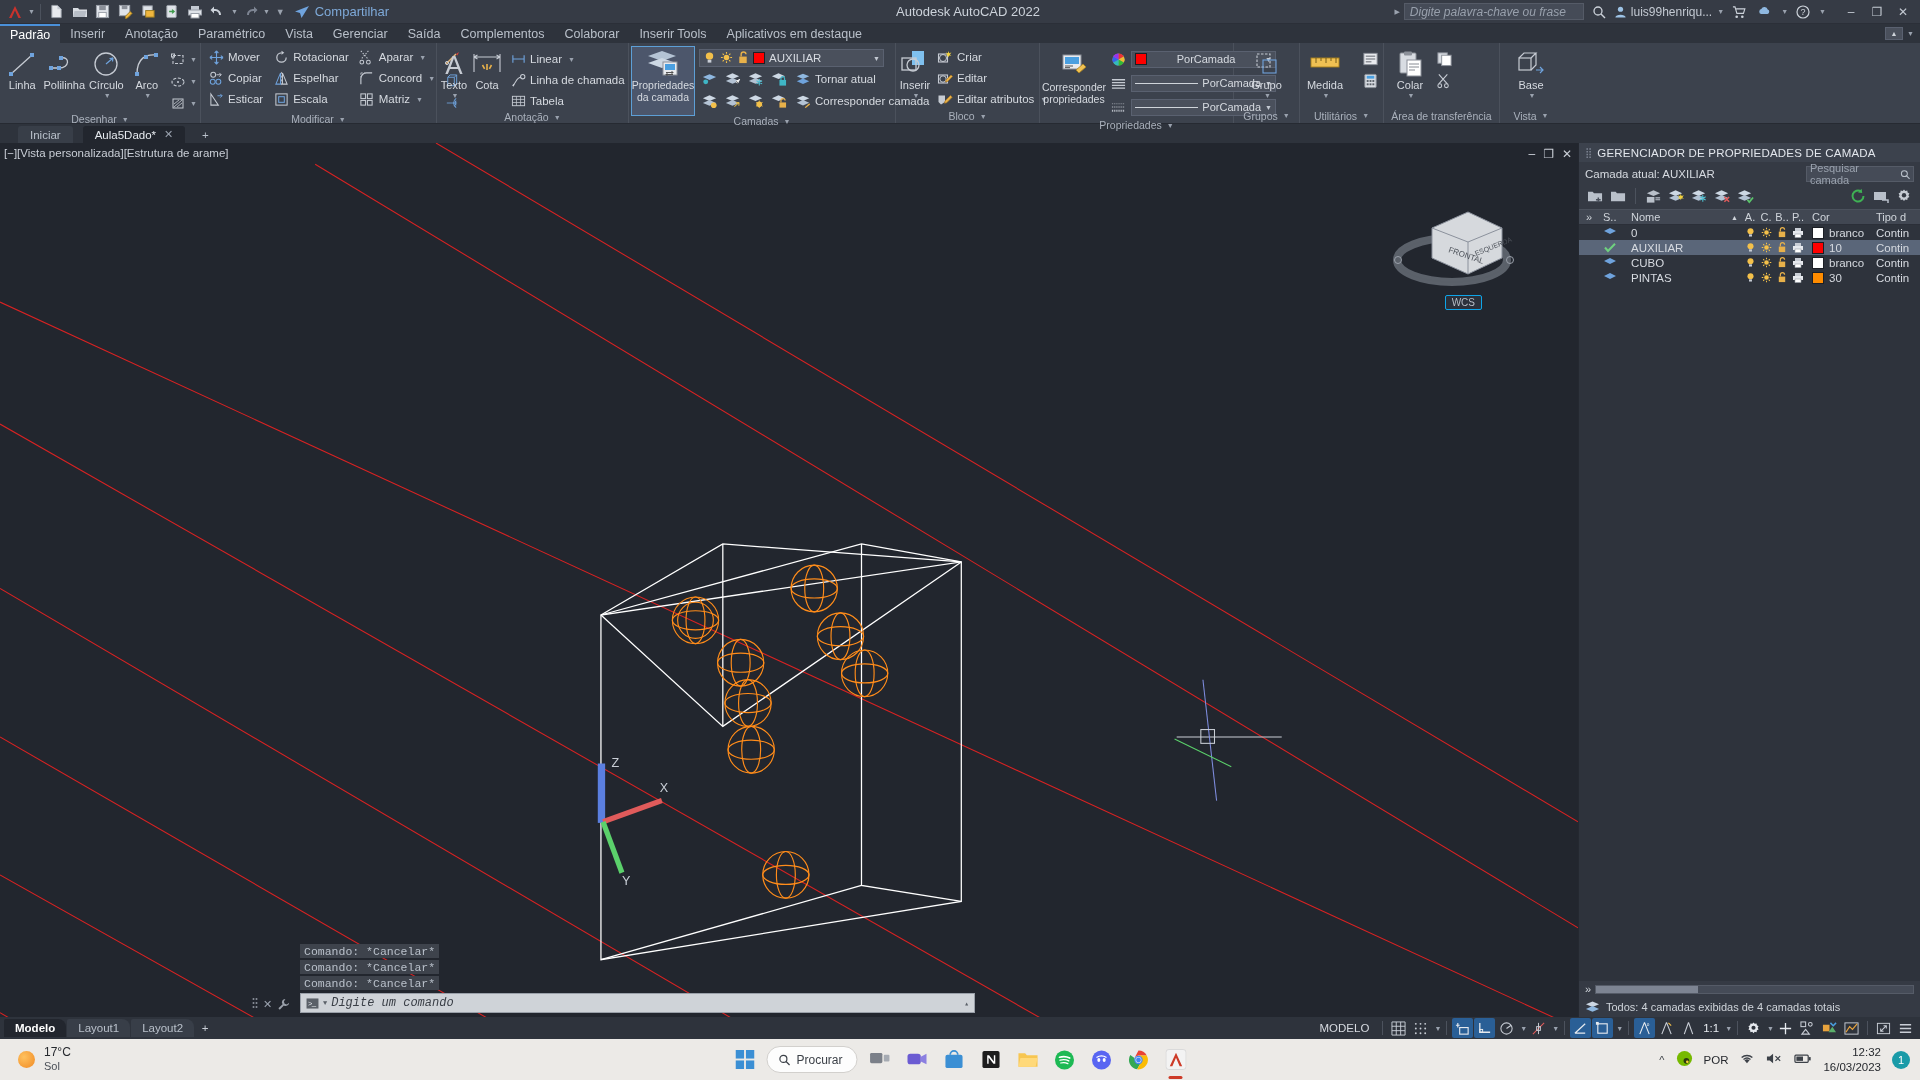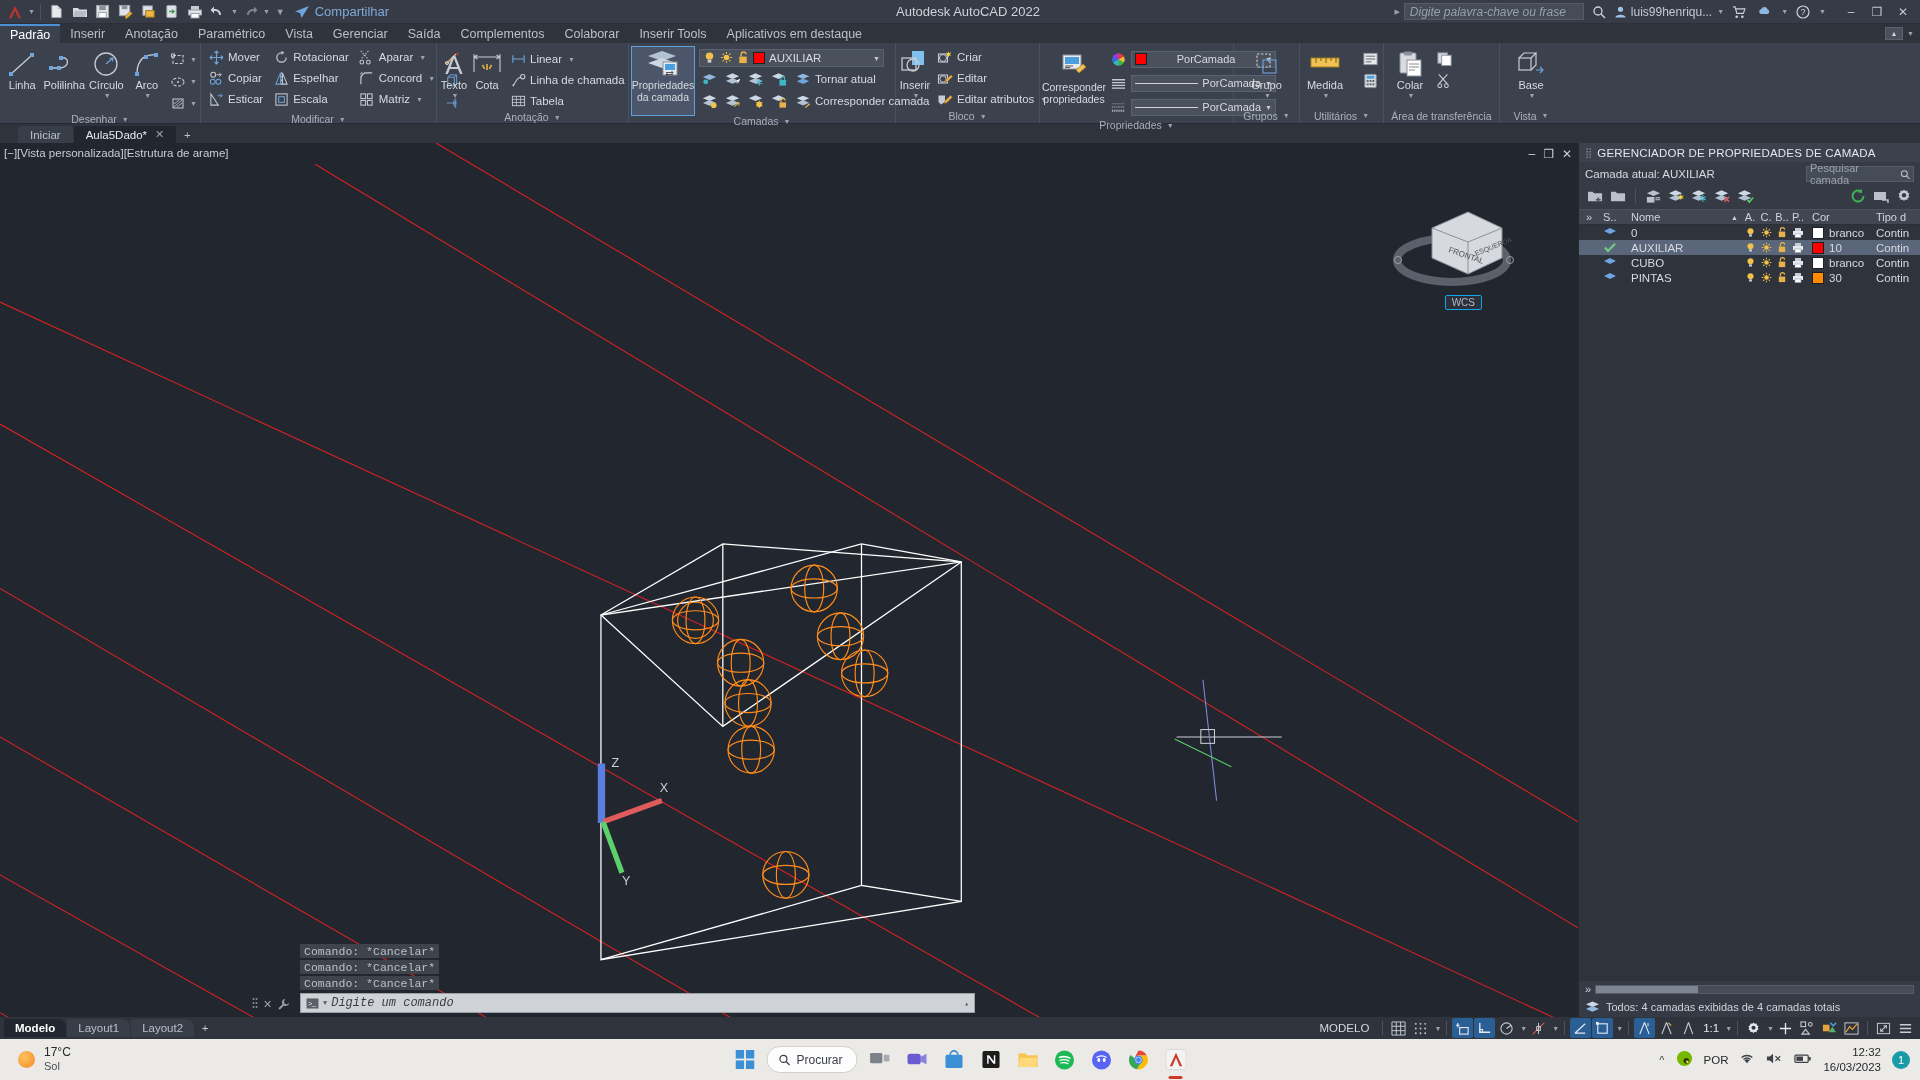--- a/index.html
+++ b/index.html
@@ -82,21 +82,21 @@
   .prop-combo {
     width:145px; height:17px; background:#4a505c; border:1px solid #5a6170;
     display:flex; align-items:center; gap:4px; padding:0 3px; font-size:11px; justify-content:flex-end;
   }
   .prop-row { display:flex; align-items:center; gap:3px; margin-bottom:2px; }
   .linepreview { flex:1; height:1px; background:#cfd4da; }
 
   
   .doctabs {
     height:19px; background:#2e333c; display:flex; align-items:flex-end;
-    font-size:11.5px; flex:0 0 19px; padding-left:18px; gap:1px;
+    font-size:11.5px; flex:0 0 19px; padding-left:18px; gap:10px;
   }
   .doctab {
     padding:0 12px; height:17px; display:flex; align-items:center; gap:8px;
     background:#383e48; color:#b9c0ca; border-top-left-radius:3px; border-top-right-radius:3px;
   }
   .doctab.active { background:#22262e; color:#e6eaef; }
   .doctab .x { font-size:11px; color:#9aa2ae; }
   .newtab { width:20px; height:17px; display:flex; align-items:center; justify-content:center; color:#b9c0ca; }
 
   

